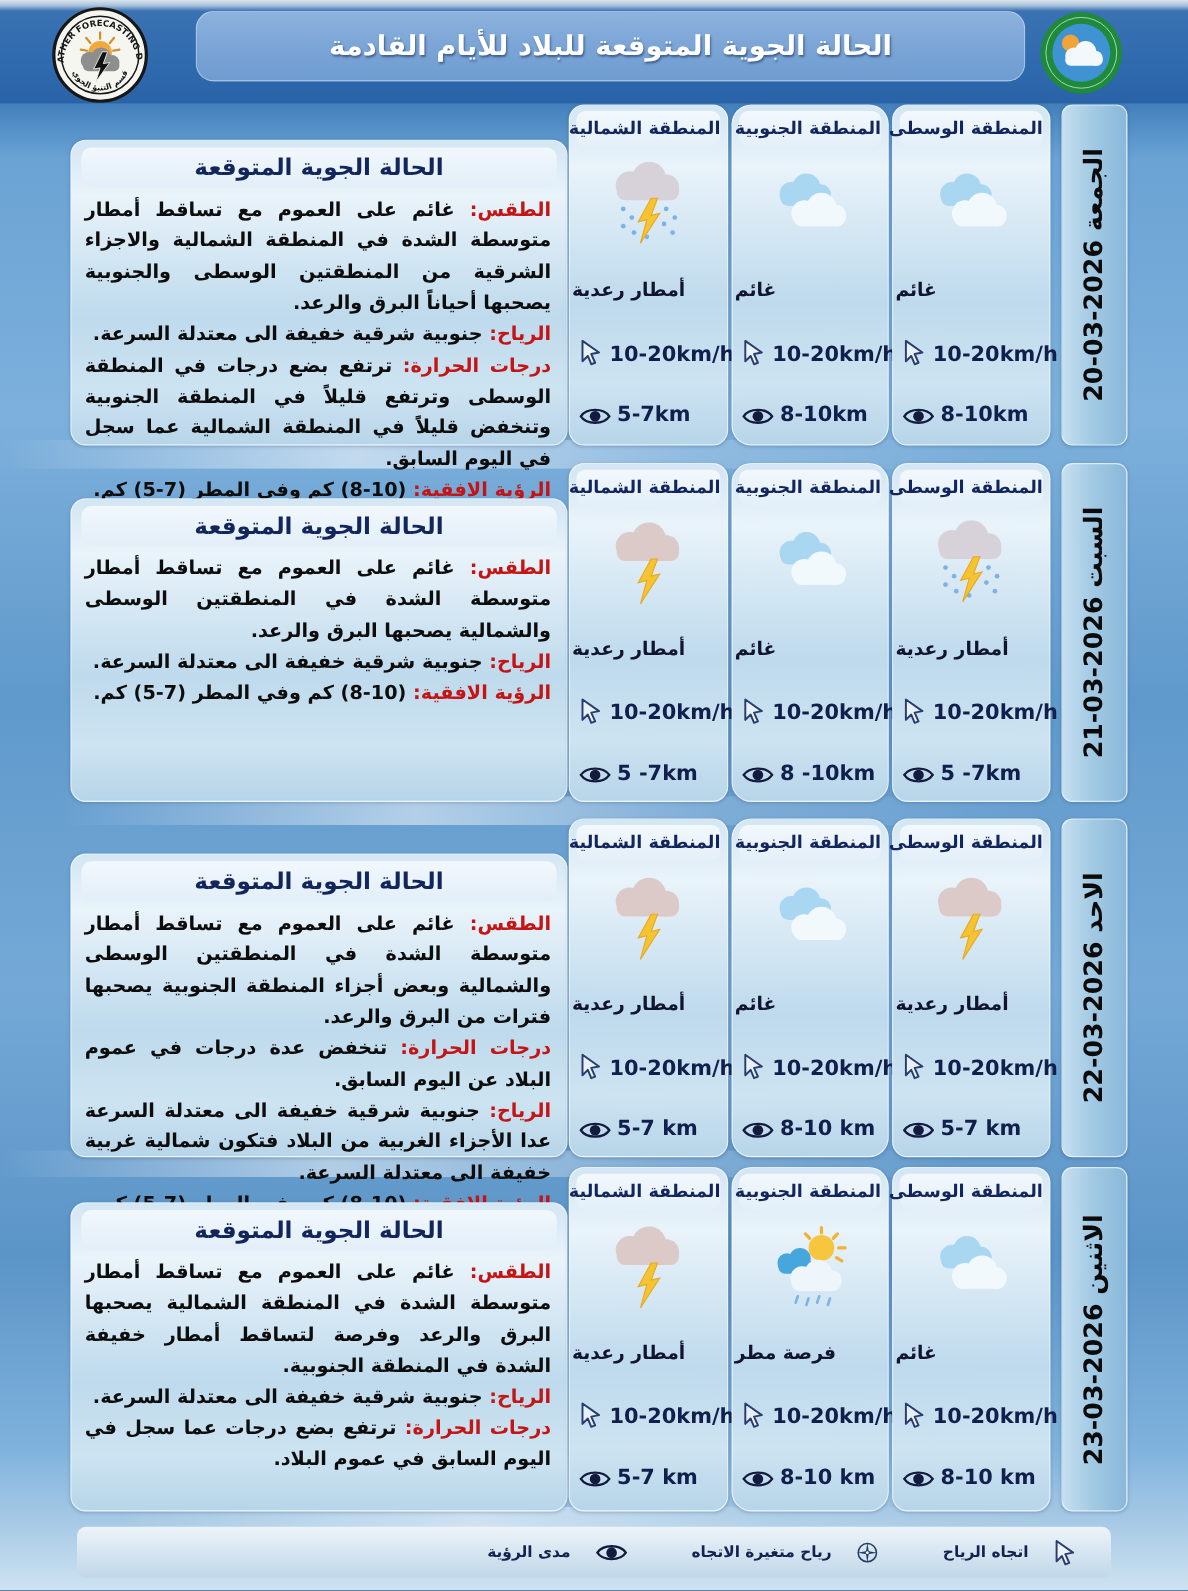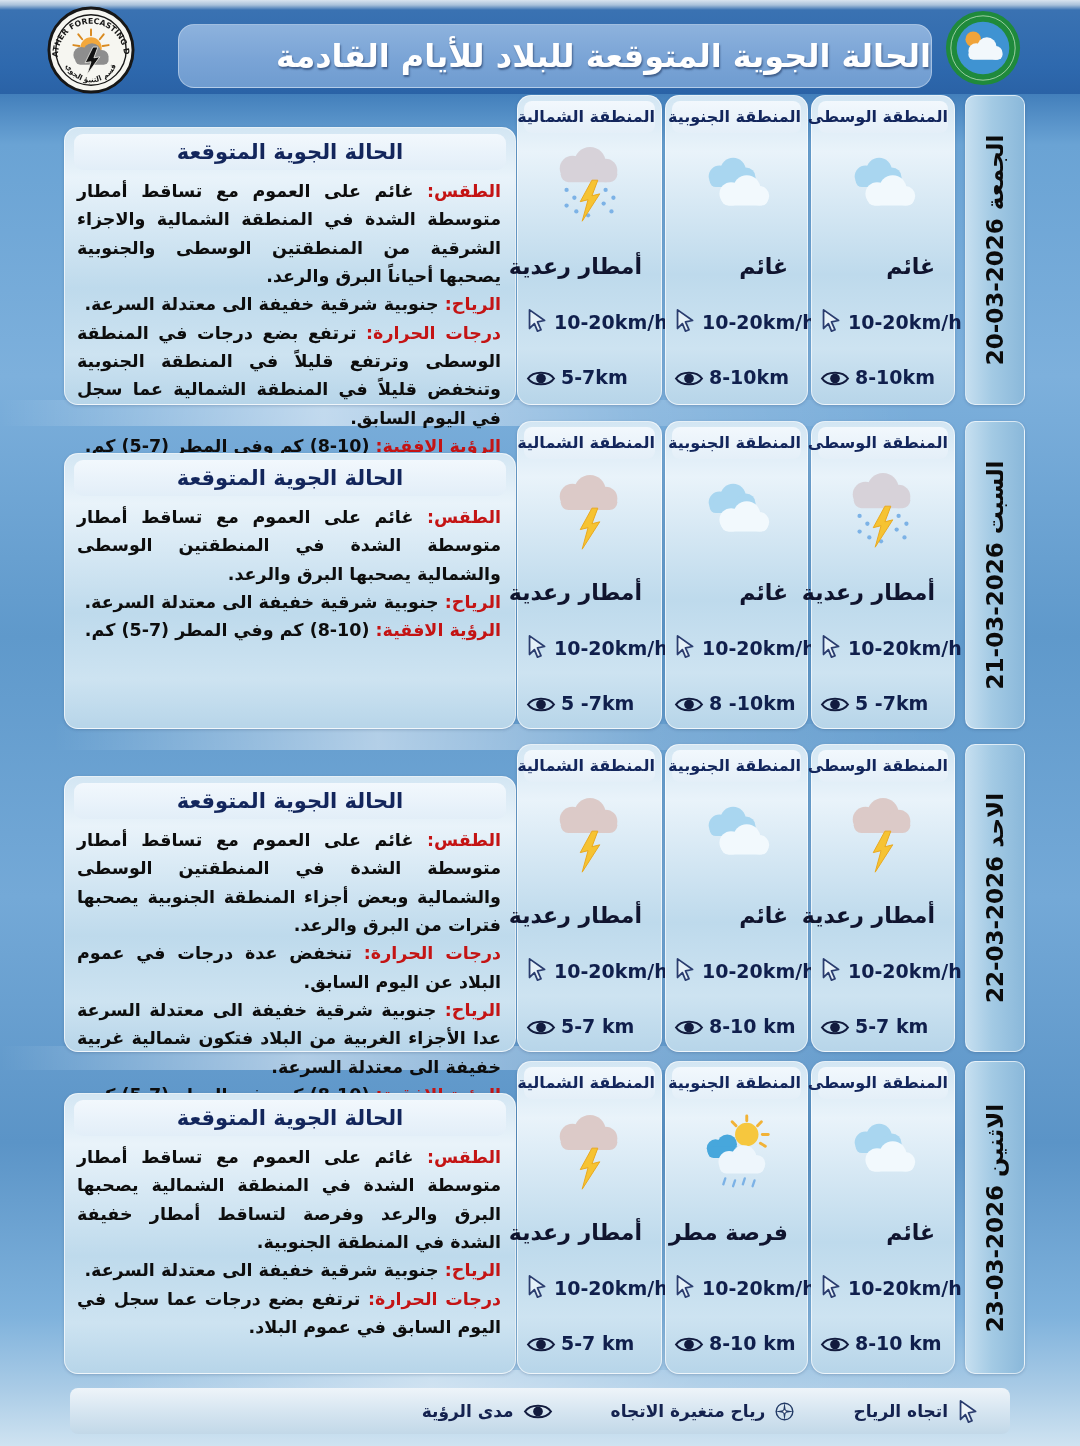--- a/index.html
+++ b/index.html
@@ -12,65 +12,65 @@
       linear-gradient(90deg,rgba(255,255,255,0) 0%,rgba(255,255,255,.5) 28%,rgba(255,255,255,.2) 55%,rgba(255,255,255,0) 82%),
       linear-gradient(90deg,rgba(255,255,255,0) 10%,rgba(255,255,255,.45) 40%,rgba(255,255,255,.12) 65%,rgba(255,255,255,0) 90%),
       linear-gradient(180deg,#2e69ae 0%,#3d7ab8 6%,#6aa3d4 10%,#7db0dc 26%,#5f99cb 44%,#74a9d7 62%,#5b94c7 79%,#7fb2dc 91%,#a9cbe6 96%,#cfe3f1 100%);
     background-size:100% 26px,100% 26px,100% 24px,100% 30px,100% 100%;
     background-position:0 400px,0 724px,0 1046px,0 1370px,0 0;
     background-repeat:no-repeat;
   }
   
   .header{position:absolute;top:0;left:0;width:1080px;height:94px;
     background:linear-gradient(180deg,#d9e4ef 0%,#a9c1da 5px,#3a72b2 10px,#2e69ae 70%,#2a62a6 100%);}
-  .title-box{position:absolute;left:178px;top:24px;width:752px;height:62px;border-radius:16px;
+  .title-box{position:absolute;left:178px;top:10px;width:752px;height:62px;border-radius:16px;
     background:linear-gradient(180deg,#8db2dd 0%,#7aa4d6 55%,#6f9cd0 100%);
     border:1px solid rgba(255,255,255,.35);
-    color:#ffffff;font-weight:bold;font-size:32px;line-height:62px;text-align:right;direction:rtl;
+    color:#ffffff;font-weight:bold;font-size:25px;line-height:62px;text-align:center;direction:rtl;
     text-shadow:1px 2px 2px rgba(20,40,80,.55);}
   .logo-left{position:absolute;left:47px;top:6px;width:88px;height:88px;}
   .logo-right{position:absolute;left:944px;top:9px;width:78px;height:78px;}
   
   .row{position:absolute;left:62px;width:960px;}
   .card{position:absolute;border-radius:14px;border:1px solid rgba(255,255,255,.65);
     background:linear-gradient(180deg,#d3e6f3 0%,#e9f3fa 18%,#bedaec 58%,#cde3f1 82%,#b7d5e9 100%);
     box-shadow:0 1px 3px rgba(30,60,100,.25);}
   .text-card{left:2px;width:450px;top:0;bottom:0;margin-top:32px;}
   .rc{top:0;bottom:0;}
   .rc.north{left:455px;width:143px;}
-  .rc.south{left:603px;width:141px;}
+  .rc.south{left:603px;width:141px;border-radius:18px;}
   .rc.central{left:749px;width:142px;}
   .tab{left:903px;width:58px;top:0;bottom:0;border-radius:10px;
     background:linear-gradient(90deg,#c6dff0 0%,#a3cae4 45%,#8ab8da 100%);}
   .tab-text{position:absolute;top:50%;left:50%;transform:translate(-50%,-50%) rotate(-90deg);
     white-space:nowrap;direction:rtl;font-size:23px;font-weight:bold;color:#0b0b0b;}
   .tab-text .date{letter-spacing:0.5px;}
   .card-head{margin:6px 9px 0 9px;height:36px;line-height:36px;border-radius:9px;
     background:linear-gradient(180deg,#f2f8fd,#e2eef8);color:#13265c;
     font-size:21px;font-weight:bold;text-align:center;direction:rtl;}
   .rc-head{margin:5px 6px 0 6px;height:32px;line-height:32px;border-radius:8px;
     background:linear-gradient(180deg,#f2f8fd,#e4eff8);color:#13265c;
     font-size:16px;font-weight:bold;text-align:right;direction:rtl;white-space:nowrap;}
   .card-body{padding:7px 14px 4px 12px;direction:rtl;text-align:justify;
     font-size:17.5px;line-height:1.62;font-weight:bold;color:#0d0d0d;}
   .p{margin:0;}
   .red{color:#c41414;}
   .wicon{position:absolute;top:40px;left:0;right:0;height:104px;display:flex;align-items:center;justify-content:center;}
-  .cond{position:absolute;top:158px;left:2px;right:19px;text-align:right;direction:rtl;
-    font-size:22px;font-weight:bold;color:#10142e;white-space:nowrap;}
+  .cond{position:absolute;top:158px;left:2px;right:19px;text-align:left;direction:rtl;
+    font-size:17px;font-weight:bold;color:#10142e;white-space:nowrap;}
   .mline{position:absolute;left:8px;right:2px;display:flex;align-items:flex-end;gap:5px;direction:ltr;
     font-weight:bold;color:#101f4c;font-size:19px;white-space:nowrap;}
   .mline.wind{top:212px;}
   .mline.vis{top:270px;}
   .mline .icon{display:inline-flex;align-items:center;}
   
   .footer{position:absolute;left:70px;top:1388px;width:940px;height:46px;border-radius:8px;
     background:linear-gradient(180deg,#eef4f9 0%,#d4e4f0 55%,#c2d8e8 100%);
     display:flex;direction:rtl;align-items:center;padding:0 30px 0 0;gap:58px;box-sizing:border-box;}
-  .leg{display:flex;align-items:center;gap:9px;direction:rtl;font-size:17px;font-weight:bold;color:#14224f;}
+  .leg{display:flex;align-items:center;gap:22px;direction:rtl;font-size:14px;font-weight:bold;color:#14224f;}
   .leg .icon{display:inline-flex;align-items:center;}
 </style>
 </head>
 <body>
 
 <div class="page">
 
   <div class="header">
     <svg class="logo-left" viewBox="0 0 90 90">
       <defs>

